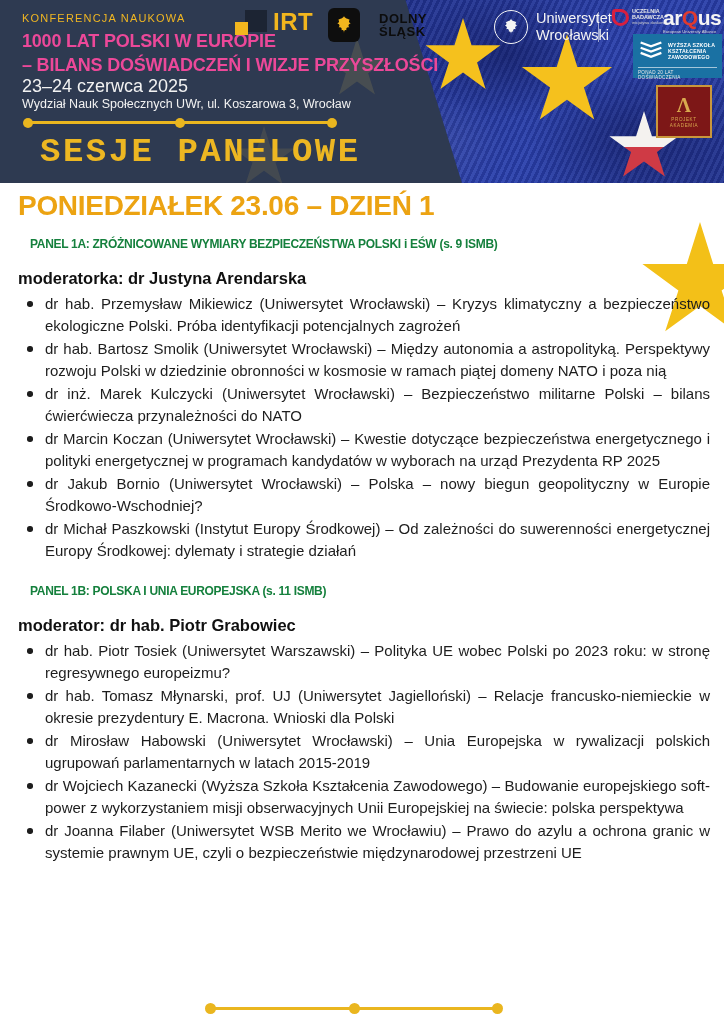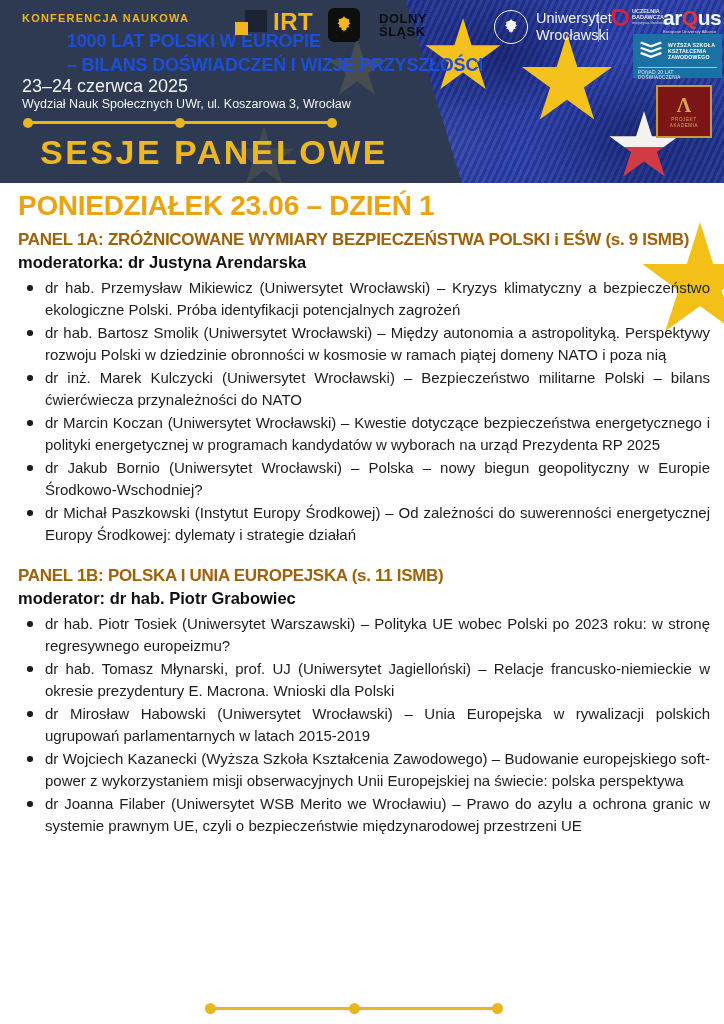--- a/index.html
+++ b/index.html
@@ -21,27 +21,27 @@
       linear-gradient(135deg,#2c3fa8 0%,#22338f 45%,#2b41ad 75%,#243694 100%);
   }
   .star{position:absolute;clip-path:polygon(50% 0%,61% 35%,98% 35%,68% 57%,79% 91%,50% 70%,21% 91%,32% 57%,2% 35%,39% 35%);}
   .star-eu{background:#f5c11d;}
   .star-pl{background:linear-gradient(to bottom,#f4f2ef 0 50%,#cf3a45 50% 100%);}
   .star-watermark{background:#cdb54e;}
   .navy-panel{
     position:absolute;inset:0;background:#2e3a51;
     clip-path:polygon(0 0,56% 0,63.8% 100%,0 100%);
   }
-  .hdr-kicker{position:absolute;left:22px;top:12px;font-size:11px;font-weight:700;letter-spacing:1.2px;color:#f0b622;text-align:center;}
-  .hdr-title{position:absolute;left:22px;top:29px;font-size:18px;line-height:24px;font-weight:800;letter-spacing:-.2px;color:#1d4ed8;margin-left:45px;}
+  .hdr-kicker{position:absolute;left:22px;top:12px;font-size:11px;font-weight:400;letter-spacing:1.2px;color:#f0b622;text-align:center;}
+  .hdr-title{position:absolute;left:22px;top:29px;font-size:18px;line-height:24px;font-weight:800;letter-spacing:-.2px;color:#ec4899;}
   .hdr-date{position:absolute;left:22px;top:76px;font-size:18px;color:#f2f2f2;}
   .hdr-venue{position:absolute;left:22px;top:97px;font-size:12.5px;color:#f2f2f2;}
   .hdr-divider{position:absolute;left:28px;top:121px;width:304px;height:3px;background:#eab61f;border-radius:2px;}
   .hdr-divider .dot{position:absolute;top:-3.5px;width:10px;height:10px;border-radius:50%;background:#eab61f;}
-  .hdr-section-title{position:absolute;left:40px;top:133px;font-size:34px;font-weight:800;letter-spacing:2.5px;color:#edb722;}
+  .hdr-section-title{position:absolute;left:40px;top:133px;font-size:34px;font-weight:800;letter-spacing:2.5px;color:#edb722;font-family:Liberation Mono, monospace;}
   
   .logo-irt{position:absolute;left:235px;top:10px;width:90px;height:32px;}
   .logo-irt .sq-dark{position:absolute;left:10px;top:0;width:22px;height:22px;background:#1c2433;}
   .logo-irt .sq-yellow{position:absolute;left:0;top:12px;width:13px;height:13px;background:#f2b61e;}
   .logo-irt .irt-text{position:absolute;left:38px;top:-2px;font-size:24px;font-weight:800;color:#f2b61e;letter-spacing:.5px;}
   .logo-ds{position:absolute;left:328px;top:8px;display:flex;align-items:center;gap:19px;}
   .logo-ds .shield{width:32px;height:34px;background:#0e0e0e;border-radius:6px;display:flex;align-items:center;justify-content:center;}
   .logo-ds .ds-text{font-size:13px;line-height:13px;font-weight:800;color:#0c0c0c;letter-spacing:.5px;}
   .logo-uwr{position:absolute;left:494px;top:10px;display:flex;align-items:center;gap:8px;}
   .logo-uwr .emblem{width:34px;height:34px;border:1.5px solid #f4f4f4;border-radius:50%;display:flex;align-items:center;justify-content:center;}
@@ -60,21 +60,21 @@
   .logo-wskz .wskz-text{font-size:5.2px;line-height:6px;font-weight:700;color:#fff;letter-spacing:.2px;}
   .logo-wskz .wskz-sub{border-top:.5px solid rgba(255,255,255,.6);margin-top:3px;padding-top:2px;font-size:4.6px;color:#e8e8e8;letter-spacing:.3px;}
   .logo-pa{position:absolute;left:656px;top:85px;width:56px;height:53px;background:#7d1717;border:2px solid #c9973c;display:flex;flex-direction:column;align-items:center;justify-content:center;}
   .logo-pa .pa-glyph{font-family:"Liberation Serif",serif;font-size:20px;line-height:20px;color:#d9a84e;font-weight:700;}
   .logo-pa .pa-text{font-size:4.6px;line-height:5.5px;color:#d9a84e;letter-spacing:.6px;text-align:center;margin-top:2px;}
   
   .body-star{position:absolute;left:640px;top:222px;width:120px;height:120px;background:#f3c018;z-index:0;}
   .content{position:absolute;left:18px;top:190px;width:692px;z-index:1;}
   .day-title{font-size:28px;font-weight:800;letter-spacing:-.3px;color:#eca312;margin:0 0 7px 0;}
   .panel{margin:0 0 20px 0;}
-  .panel-heading{font-size:17px;font-weight:800;letter-spacing:-.3px;color:#a16207;line-height:21px;margin:0;}
+  .panel-heading{font-size:12px;font-weight:800;letter-spacing:-.3px;color:#15803d;line-height:21px;margin:12px;}
   .panel-moderator{font-size:16.5px;font-weight:700;color:#101010;line-height:22px;margin:1px 0 4px 0;}
   .panel-list{list-style:none;margin:0;padding:0;}
   .panel-list li{position:relative;padding-left:27px;margin:0 0 2px 0;font-size:15px;line-height:21.5px;text-align:justify;color:#1d1d1d;}
   .panel-list .bullet{position:absolute;left:9px;top:8px;width:5.5px;height:5.5px;border-radius:50%;background:#1d1d1d;}
   .bottom-divider{position:absolute;left:210px;top:1007px;width:288px;height:3px;background:#eab61f;border-radius:2px;}
   .bottom-divider .dot{position:absolute;top:-4px;width:11px;height:11px;border-radius:50%;background:#eab61f;}
 </style>
 </head>
 <body>
 

